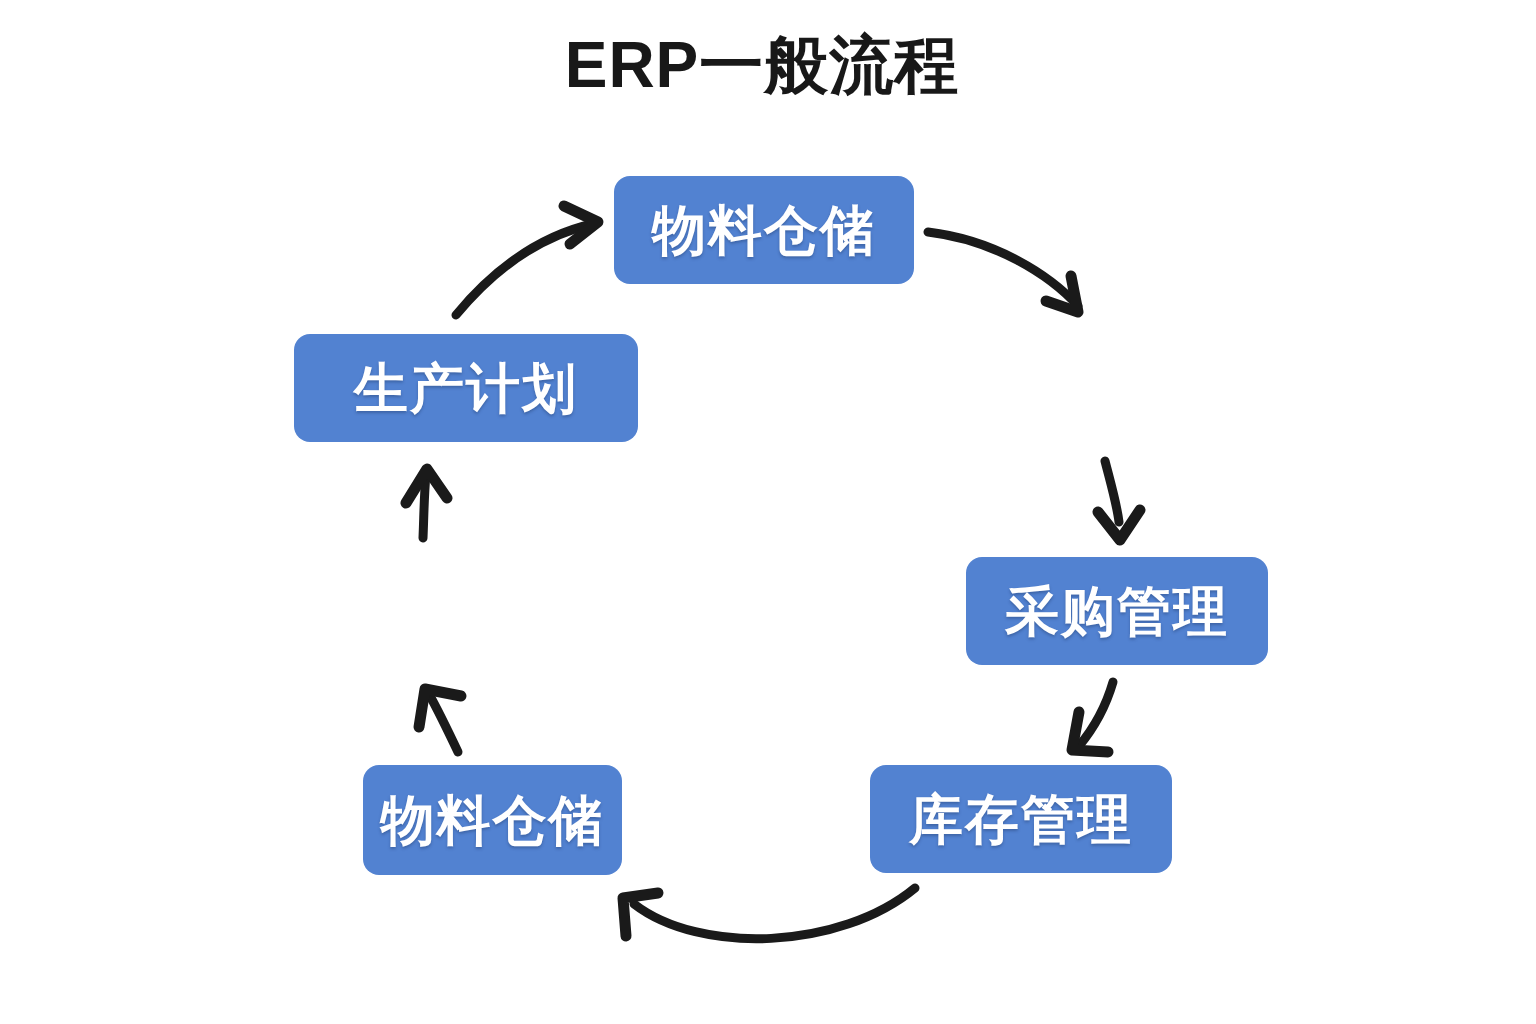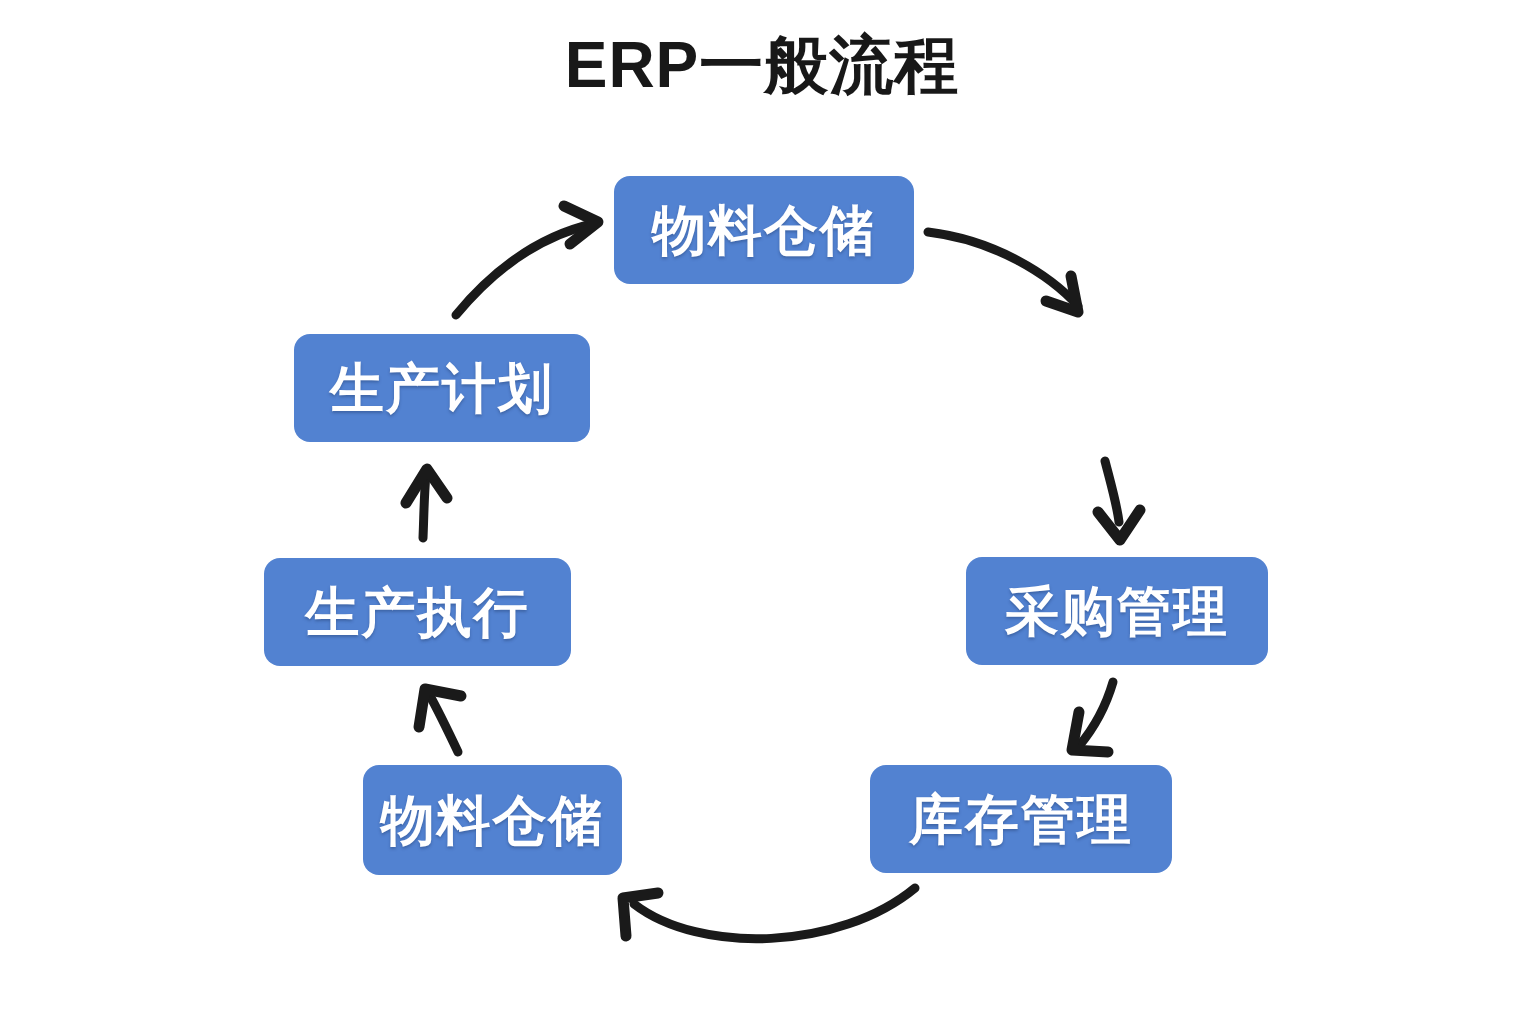--- a/index.html
+++ b/index.html
@@ -55,21 +55,21 @@
     font-family: "Liberation Sans", "DejaVu Sans", sans-serif;
   }
 
   
   .node-sales      { left: 614px;  top: 176px; width: 300px; height: 108px; }
   .node-cost       { left: 934px;  top: 334px; width: 302px; height: 108px; }
   .node-purchase   { left: 966px;  top: 557px; width: 302px; height: 108px; }
   .node-inventory  { left: 870px;  top: 765px; width: 302px; height: 108px; }
   .node-material   { left: 363px;  top: 765px; width: 259px; height: 110px; }
   .node-prodexec   { left: 264px;  top: 558px; width: 307px; height: 108px; }
-  .node-prodplan   { left: 294px;  top: 334px; width: 296px; height: 108px; }
+  .node-prodplan   { left: 294px;  top: 334px; width: 344px; height: 108px; }
 
   #arrow-layer {
     position: absolute;
     left: 0;
     top: 0;
     width: 1536px;
     height: 1024px;
     pointer-events: none;
   }
   .arrow-path {
@@ -134,17 +134,16 @@
 
   <div class="node-box node-sales">物料仓储</div>
 
 
   <div class="node-box node-purchase">采购管理</div>
 
   <div class="node-box node-inventory">库存管理</div>
 
   <div class="node-box node-material">物料仓储</div>
 
-  <div class="node-box node-prodexec">生产执行</div>
 
   <div class="node-box node-prodplan">生产计划</div>
 
 </div>
 
 </body></html>

